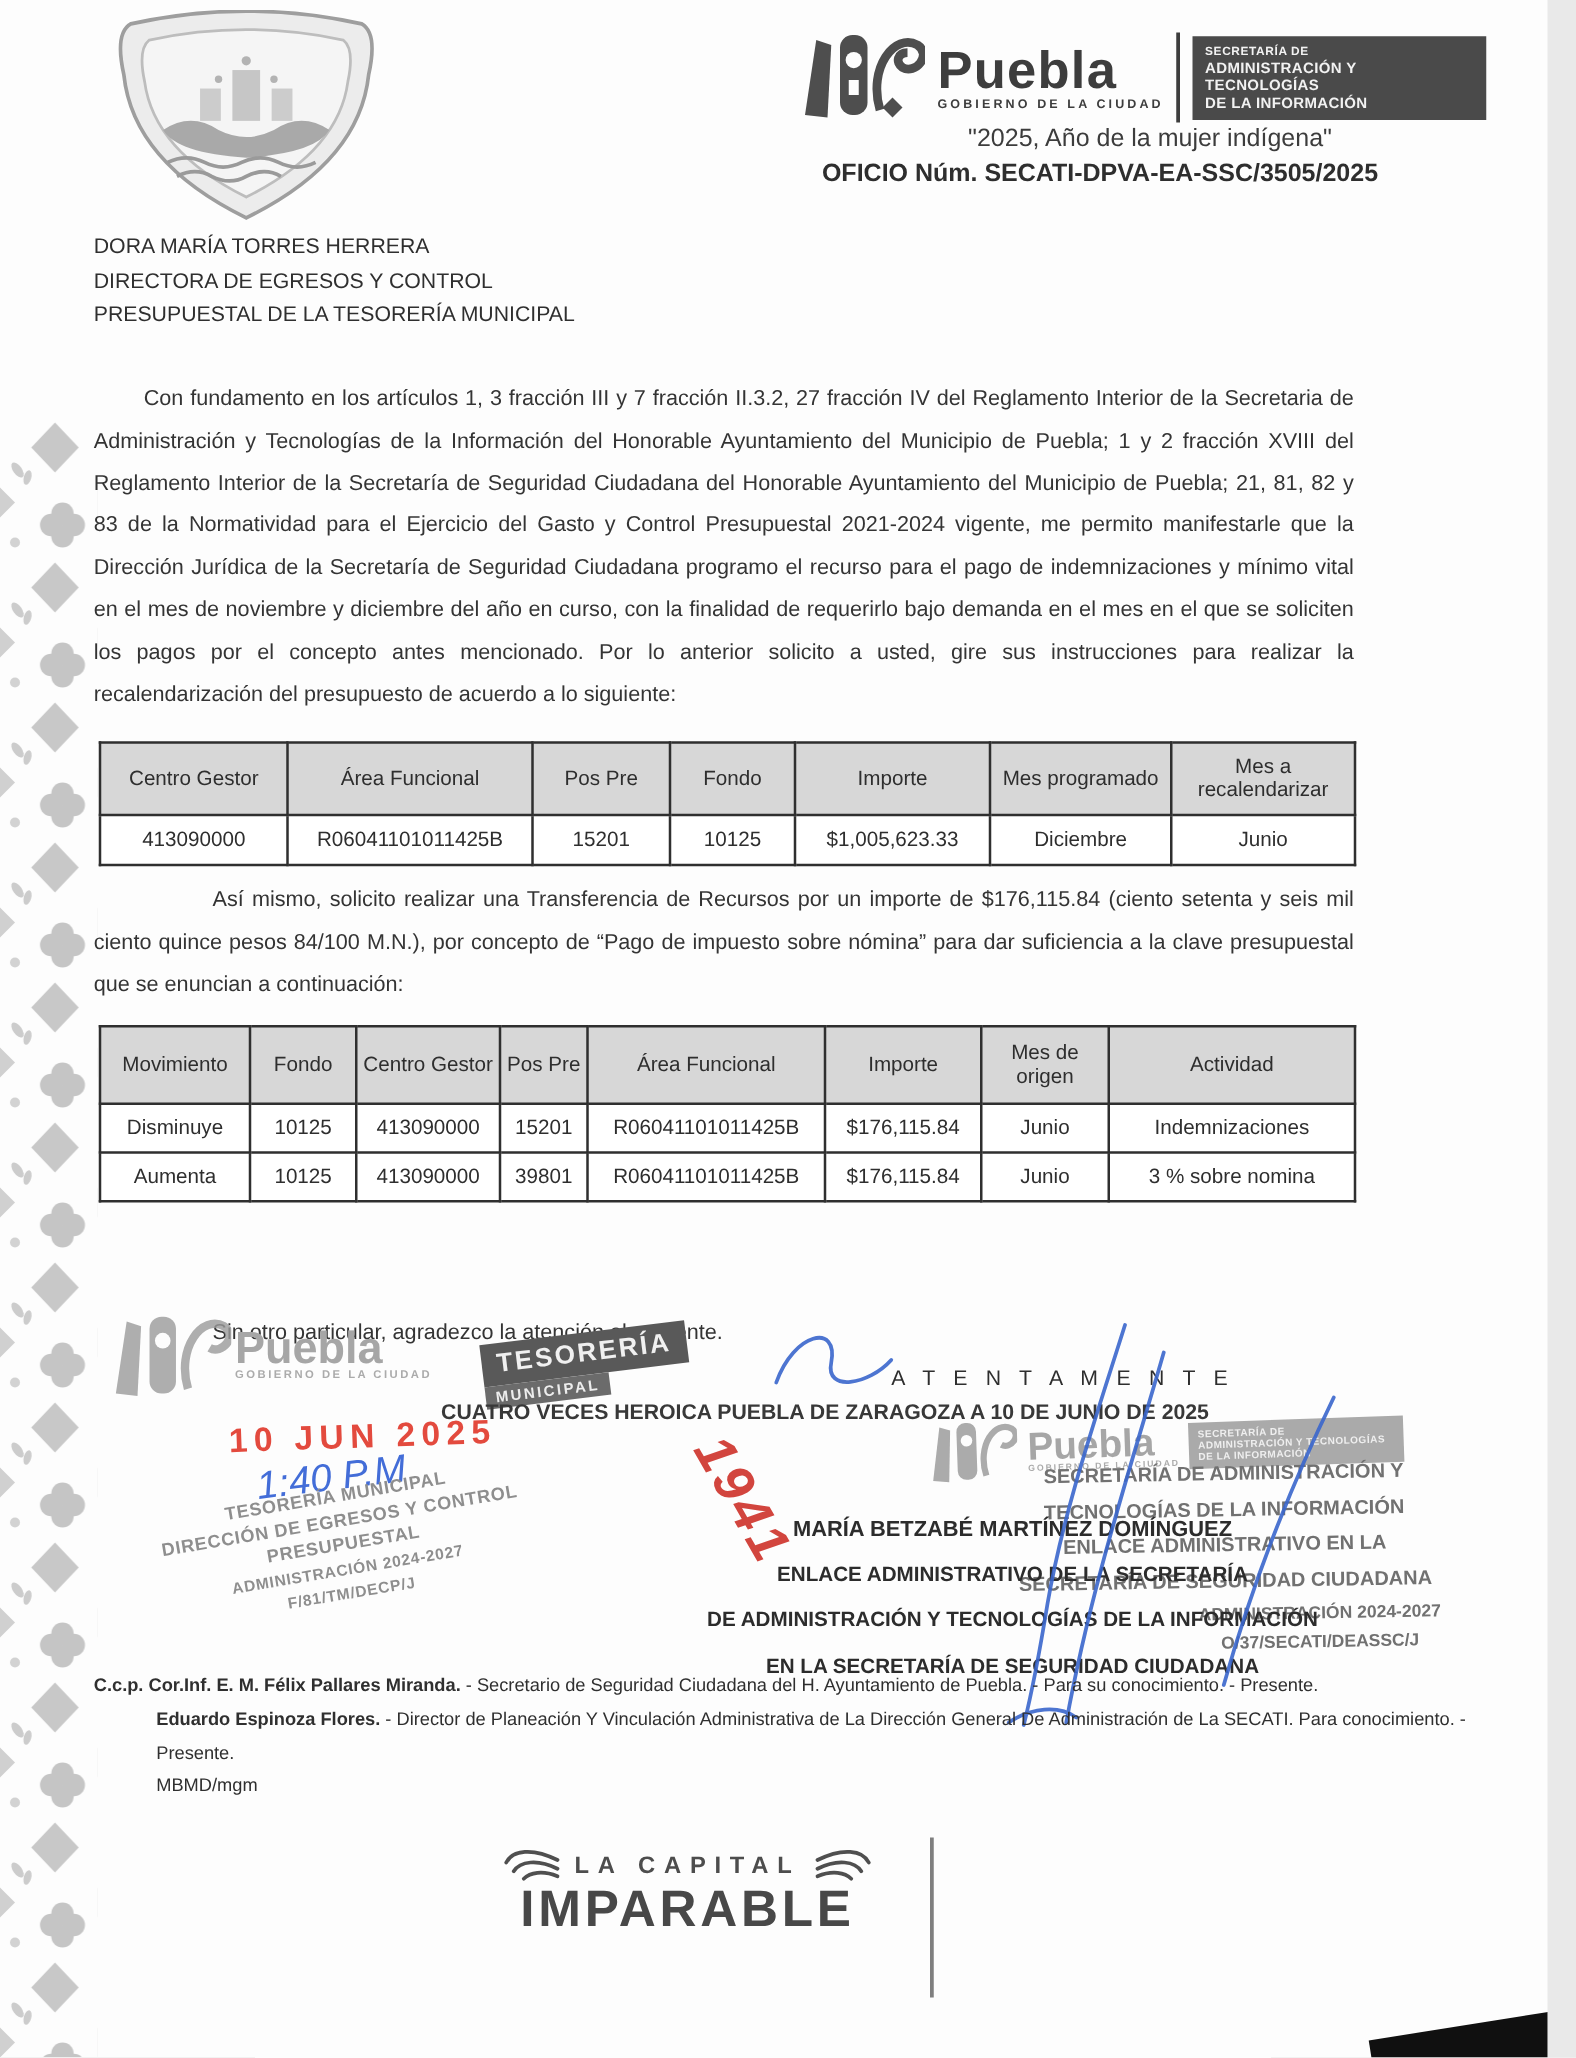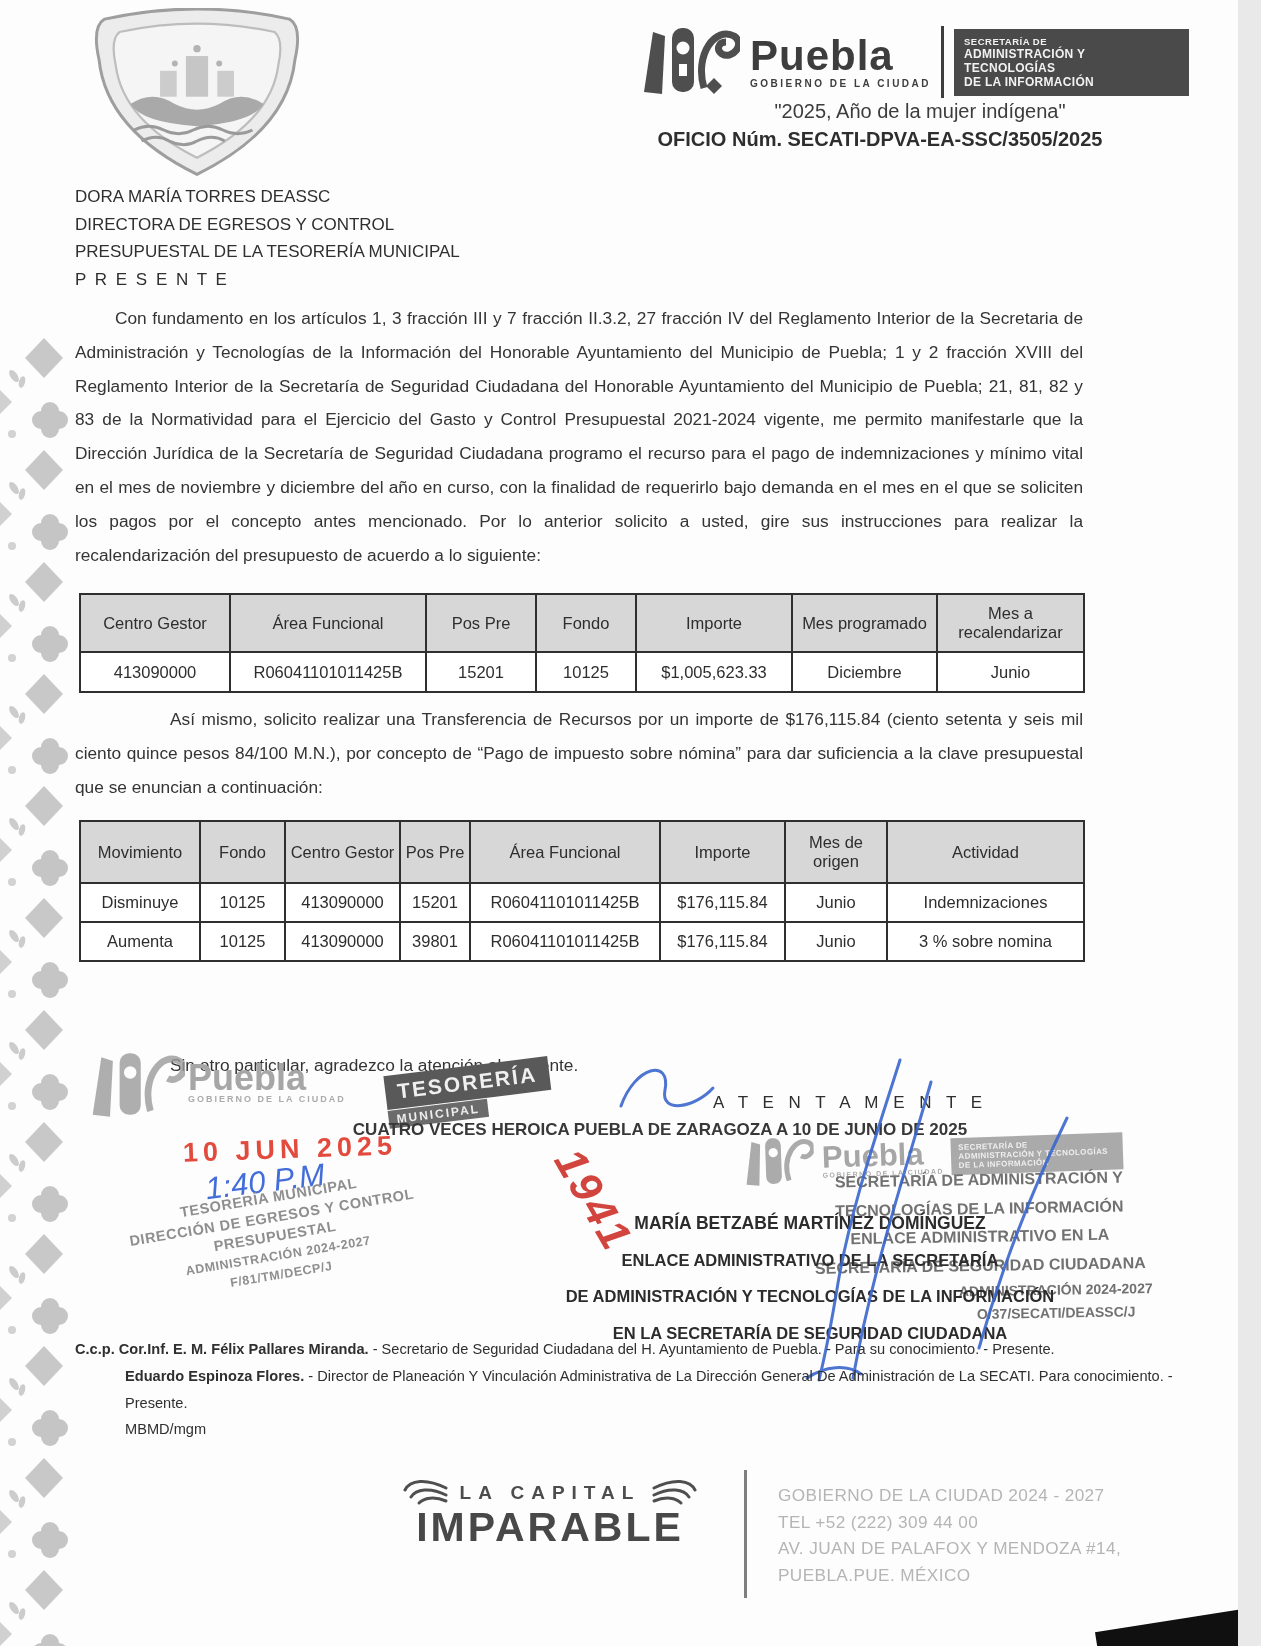--- a/index.html
+++ b/index.html
@@ -131,24 +131,23 @@
     <div class="badge">
       <div>SECRETARÍA DE</div>
       <div>ADMINISTRACIÓN Y TECNOLOGÍAS</div>
       <div>DE LA INFORMACIÓN</div>
     </div>
   </div>
   <div class="abs slogan">"2025, Año de la mujer indígena"</div>
   <div class="abs oficio">OFICIO Núm. SECATI-DPVA-EA-SSC/3505/2025</div>
 
   <div class="abs addr">
-    <div>DORA MARÍA TORRES DEASSC</div>
+    <div>DORA MARÍA TORRES HERRERA</div>
     <div>DIRECTORA DE EGRESOS Y CONTROL</div>
     <div>PRESUPUESTAL DE LA TESORERÍA MUNICIPAL</div>
-    <div class="spread">P R E S E N T E</div>
   </div>
 
   <p class="abs para p1">Con fundamento en los artículos 1, 3 fracción III y 7 fracción II.3.2, 27 fracción IV del Reglamento Interior de la Secretaria de Administración y Tecnologías de la Información del Honorable Ayuntamiento del Municipio de Puebla; 1 y 2 fracción XVIII del Reglamento Interior de la Secretaría de Seguridad Ciudadana del Honorable Ayuntamiento del Municipio de Puebla; 21, 81, 82 y 83 de la Normatividad para el Ejercicio del Gasto y Control Presupuestal 2021-2024 vigente, me permito manifestarle que la Dirección Jurídica de la Secretaría de Seguridad Ciudadana programo el recurso para el pago de indemnizaciones y mínimo vital en el mes de noviembre y diciembre del año en curso, con la finalidad de requerirlo bajo demanda en el mes en el que se soliciten los pagos por el concepto antes mencionado. Por lo anterior solicito a usted, gire sus instrucciones para realizar la recalendarización del presupuesto de acuerdo a lo siguiente:</p>
 
   <table class="abs t1">
     <colgroup>
         <col style="width:150px">
         <col style="width:196px">
         <col style="width:110px">
         <col style="width:100px">
@@ -322,21 +321,15 @@
         <g fill="none" stroke="#4f4f4f" stroke-width="3" stroke-linecap="round">
           <path d="M44,10 C24,0 8,2 3,12"></path>
             <path d="M44,17 C28,9 14,11 9,19"></path>
             <path d="M44,23 C32,18 22,20 17,25"></path>
         </g>
       </svg>
     </div>
     <div class="t2x">IMPARABLE</div>
   </div>
   <div class="abs fdivider"></div>
-  <div class="abs footright">
-    <div>GOBIERNO DE LA CIUDAD 2024 - 2027</div>
-    <div>TEL +52 (222) 309 44 00</div>
-    <div>AV. JUAN DE PALAFOX Y MENDOZA #14,</div>
-    <div>PUEBLA.PUE. MÉXICO</div>
-  </div>
 
   <div class="abs corner"></div>
 </div>
 
 </body></html>

